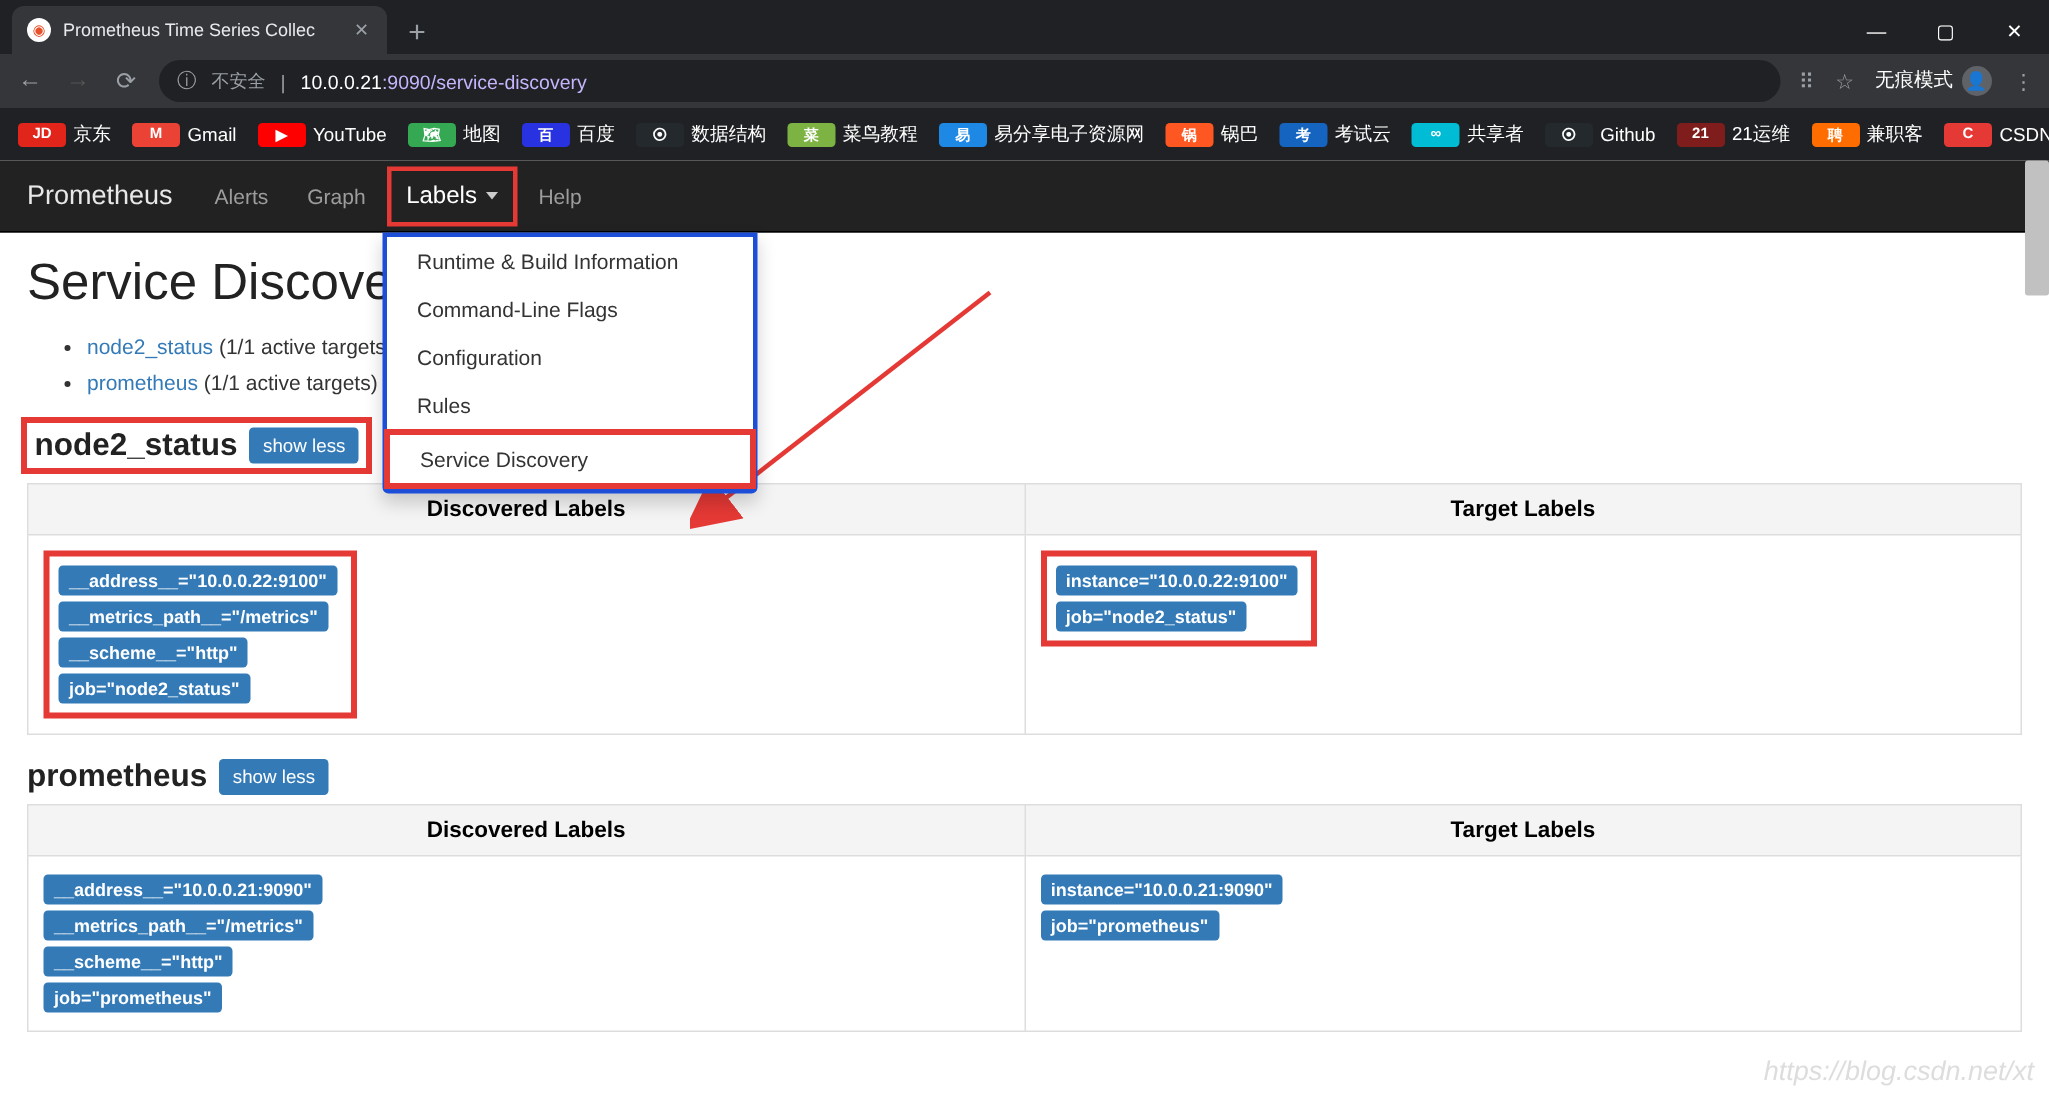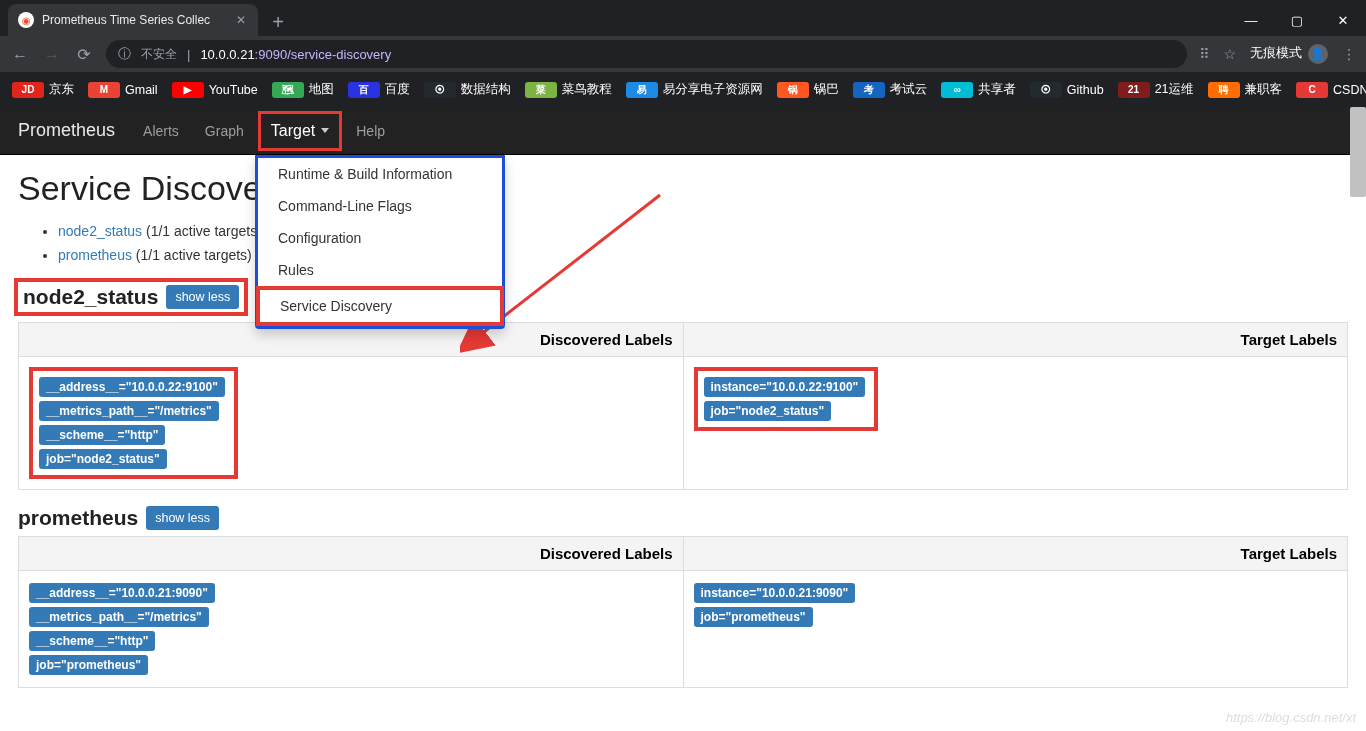--- a/index.html
+++ b/index.html
@@ -54,26 +54,26 @@
   ul.summary a{color:#337ab7;text-decoration:none}
 
   .job-block{margin-bottom:16px}
   .job-head{display:flex;align-items:center;gap:8px;margin-bottom:6px}
   .job-head h2{font-size:21px;font-weight:700;color:#222}
   .btn-showless{background:#337ab7;color:#fff;border:none;padding:5px 9px;font-size:12.5px;border-radius:3px}
   .job-block.hl .job-head,.job-block.hl .hlbox{outline:4px solid #e53935;outline-offset:0}
   .job-block.hl .job-head{display:inline-flex;padding:3px 5px;margin-bottom:10px}
 
   table.labels{width:100%;border-collapse:collapse;background:#fff}
-  table.labels th{text-align:right;font-size:15px;font-weight:700;padding:8px 10px;background:#f4f4f4;border:1px solid #ddd;width:50%}
+  table.labels th{text-align:center;font-size:15px;font-weight:700;padding:8px 10px;background:#f4f4f4;border:1px solid #ddd;width:50%}
   table.labels td{padding:10px;border:1px solid #ddd;vertical-align:top}
   .badge-lbl{display:inline-block;background:#337ab7;color:#fff;font-size:12px;font-weight:700;padding:3px 7px;border-radius:3px;margin:2px 3px 2px 0}
   .hlwrap{display:inline-block;border:4px solid #e53935;padding:4px 6px}
 
-  .watermark{position:absolute;right:10px;bottom:6px;color:#ddd;font-size:13px;font-style:italic;z-index:5}
+  .watermark{position:absolute;right:10px;bottom:6px;color:#ddd;font-size:18px;font-style:italic;z-index:5}
   .scrollbar{position:absolute;right:0;top:107px;width:16px;height:90px;background:#c1c1c1;border-radius:2px}
 </style>
 </head>
 <body>
 
 <div class="browser-top">
   <div class="tabbar">
     <div class="tab">
       <span class="favicon">◉</span>
       <span class="title">Prometheus Time Series Collec</span>
@@ -171,21 +171,21 @@
       </div>
       <span class="more">»</span>
     </div>
 </div>
 
 <div class="prom-nav">
   <span class="prom-brand">Prometheus</span>
   <span class="prom-link">Alerts</span>
   <span class="prom-link">Graph</span>
   <span class="status-btn">
-    <span>Target</span>
+    <span>Labels</span>
     <span class="caret"></span>
   </span>
   <span class="prom-link">Help</span>
 </div>
 
 <div class="dropdown" id="status-menu">
     <div class="item">Runtime &amp; Build Information</div>
     <div class="item">Command-Line Flags</div>
     <div class="item">Configuration</div>
     <div class="item">Rules</div>

